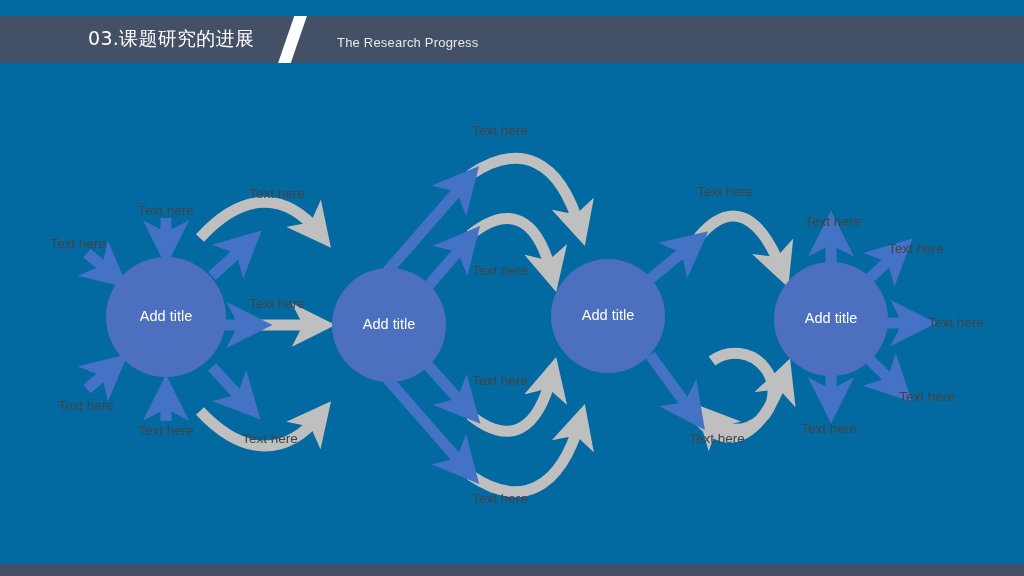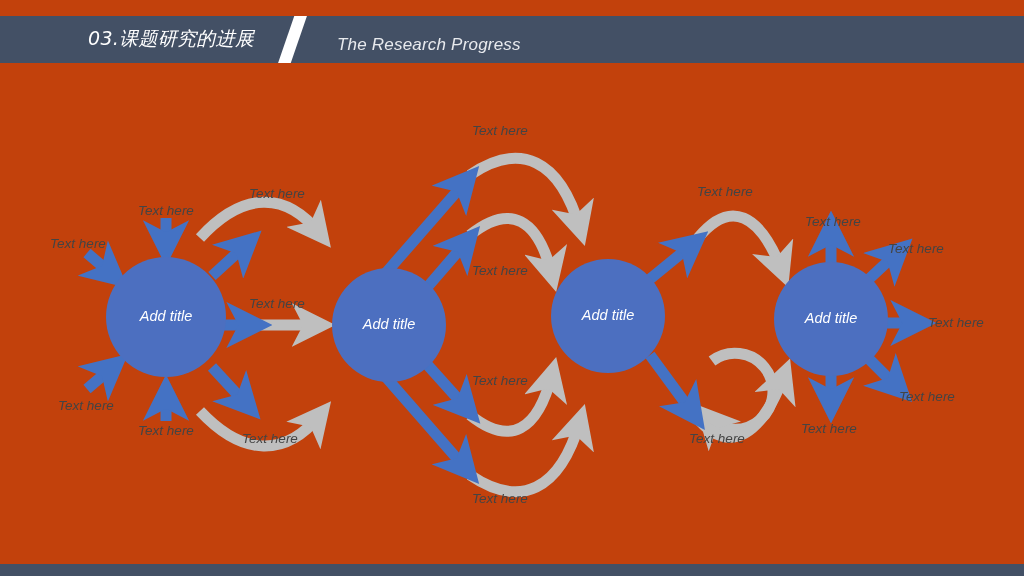--- a/index.html
+++ b/index.html
@@ -12,22 +12,21 @@
     background: #ffffff;
     font-family: "Liberation Sans", "DejaVu Sans", sans-serif;
     overflow: hidden;
     position: relative;
   }
   .slide {
     position: absolute;
     inset: 0;
     width: 1024px;
     height: 576px;
-    background: #c2410c;
-    font-style: italic;
+    background: #0369a1;
   }
 
   
   .header-band {
     position: absolute;
     left: 0;
     top: 16px;
     width: 1024px;
     height: 47px;
     background: #435065;
@@ -51,21 +50,21 @@
     font-size: 19px;
     letter-spacing: 0.3px;
     white-space: nowrap;
     font-family: "DejaVu Sans", "Liberation Sans", sans-serif;
   }
   .header-title-en {
     position: absolute;
     left: 337px;
     top: 35px;
     color: #e8eaee;
-    font-size: 17px;
+    font-size: 13px;
     letter-spacing: 0.2px;
     white-space: nowrap;
   }
 
   
   .footer-band {
     position: absolute;
     left: 0;
     top: 564px;
     width: 1024px;

